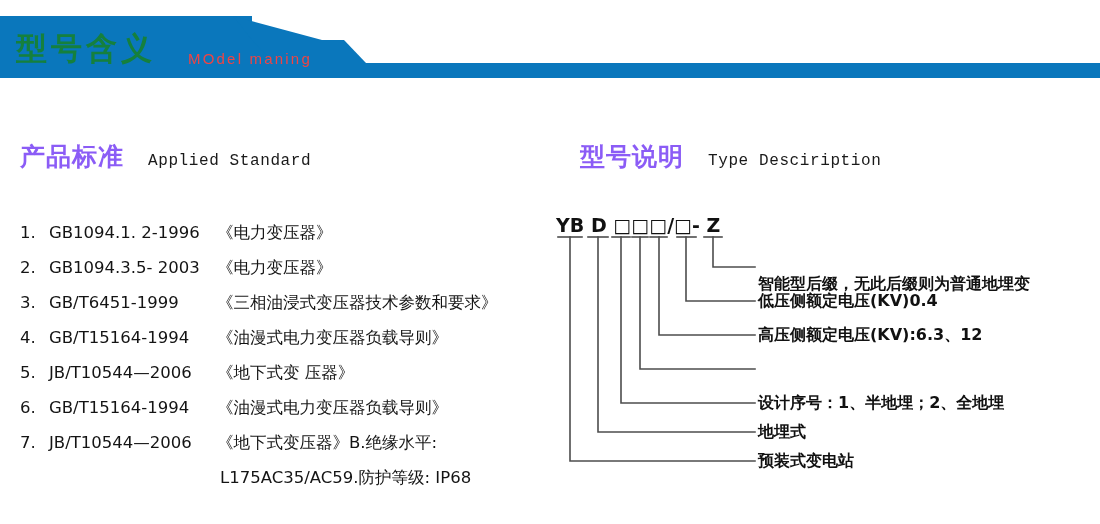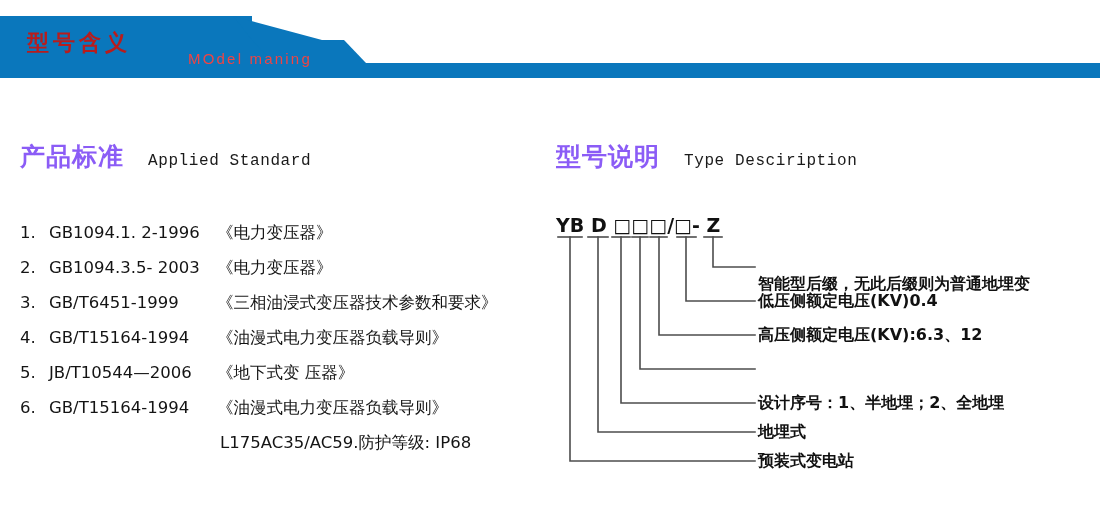--- a/index.html
+++ b/index.html
@@ -23,25 +23,25 @@
     height: 96px;
   }
   #banner-shape {
     position: absolute;
     left: 0; top: 0;
     width: 1100px;
     height: 96px;
   }
   #banner-title-cn {
     position: absolute;
-    left: 27px;
+    left: 16px;
     top: 28px;
-    font-size: 22px;
-    font-weight: bold;
-    color: #b91c1c;
+    font-size: 31px;
+    font-weight: bold;
+    color: #15803d;
     letter-spacing: 4px;
     font-family: "DejaVu Sans", "Liberation Sans", sans-serif;
     white-space: nowrap;
   }
   #banner-title-en {
     position: absolute;
     left: 188px;
     top: 50px;
     font-size: 15px;
     color: #ef4444;
@@ -64,21 +64,21 @@
     margin-top: 26px;
   }
   .sh-en {
     font-size: 16px;
     color: #1a1a1a;
     letter-spacing: 0.6px;
     margin-left: 24px;
     font-family: Liberation Mono, monospace;
   }
   #head-standard { left: 20px; top: 140px; }
-  #head-type     { left: 556px; top: 140px; text-align: right; }
+  #head-type     { left: 580px; top: 140px; text-align: right; }
 
   
   #standards-list {
     position: absolute;
     left: 20px;
     top: 215px;
     width: 530px;
   }
   .std-row {
     display: block;
@@ -183,20 +183,23 @@
   </div>
   <div class="std-row">
     <span class="std-num">4.</span><span class="std-code">GB/T15164-1994</span><span class="std-name">《油漫式电力变压器负载导则》</span>
   </div>
   <div class="std-row">
     <span class="std-num">5.</span><span class="std-code">JB/T10544—2006</span><span class="std-name">《地下式变 压器》</span>
   </div>
   <div class="std-row">
     <span class="std-num">6.</span><span class="std-code">GB/T15164-1994</span><span class="std-name">《油漫式电力变压器负载导则》</span>
   </div>
+  <div class="std-row">
+    <span class="std-num">7.</span><span class="std-code">JB/T10544—2006</span><span class="std-name">《地下式变压器》B.绝缘水平:</span>
+  </div>
   <div class="std-cont">L175AC35/AC59.防护等级: IP68</div>
 </div>
 
 <div id="type-diagram">
 
   <div id="code-line">
     <span class="seg">YB</span>&nbsp;<span class="seg">D</span>&nbsp;<span class="seg">□</span><span class="seg">□</span><span class="seg">□</span><span class="seg">/□</span><span class="seg">- Z</span>
   </div>
 
   <svg id="leader-svg" viewBox="0 0 540 270" preserveAspectRatio="none">

